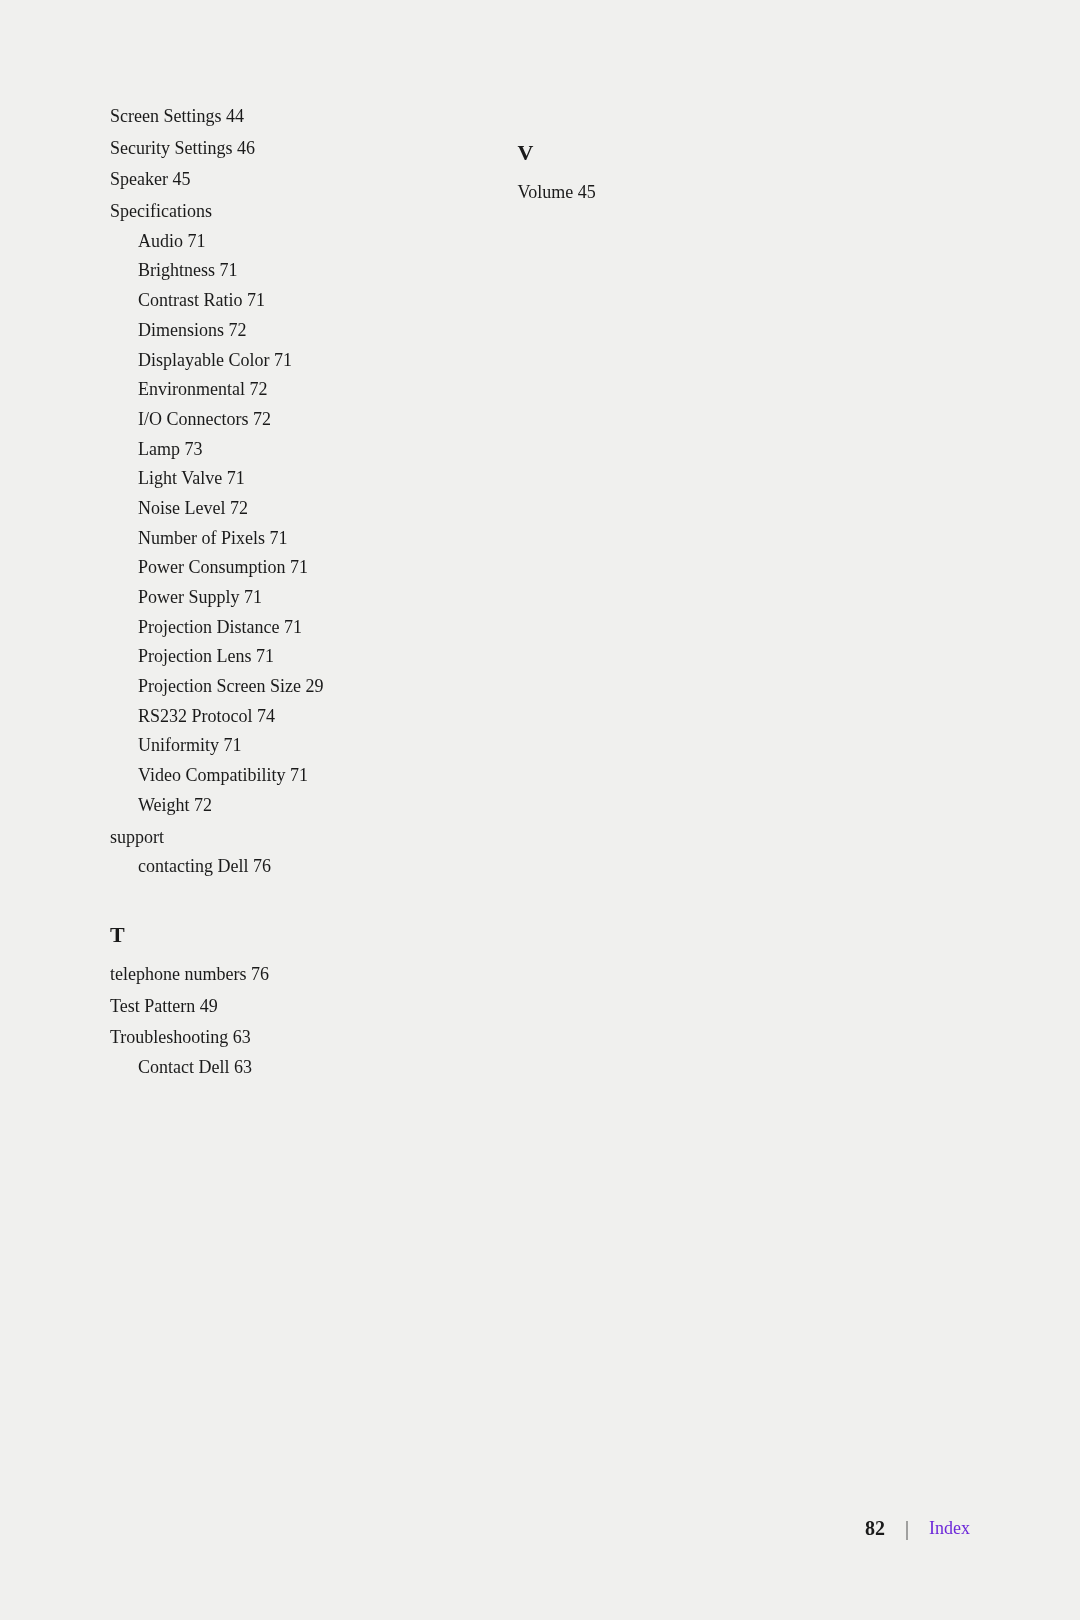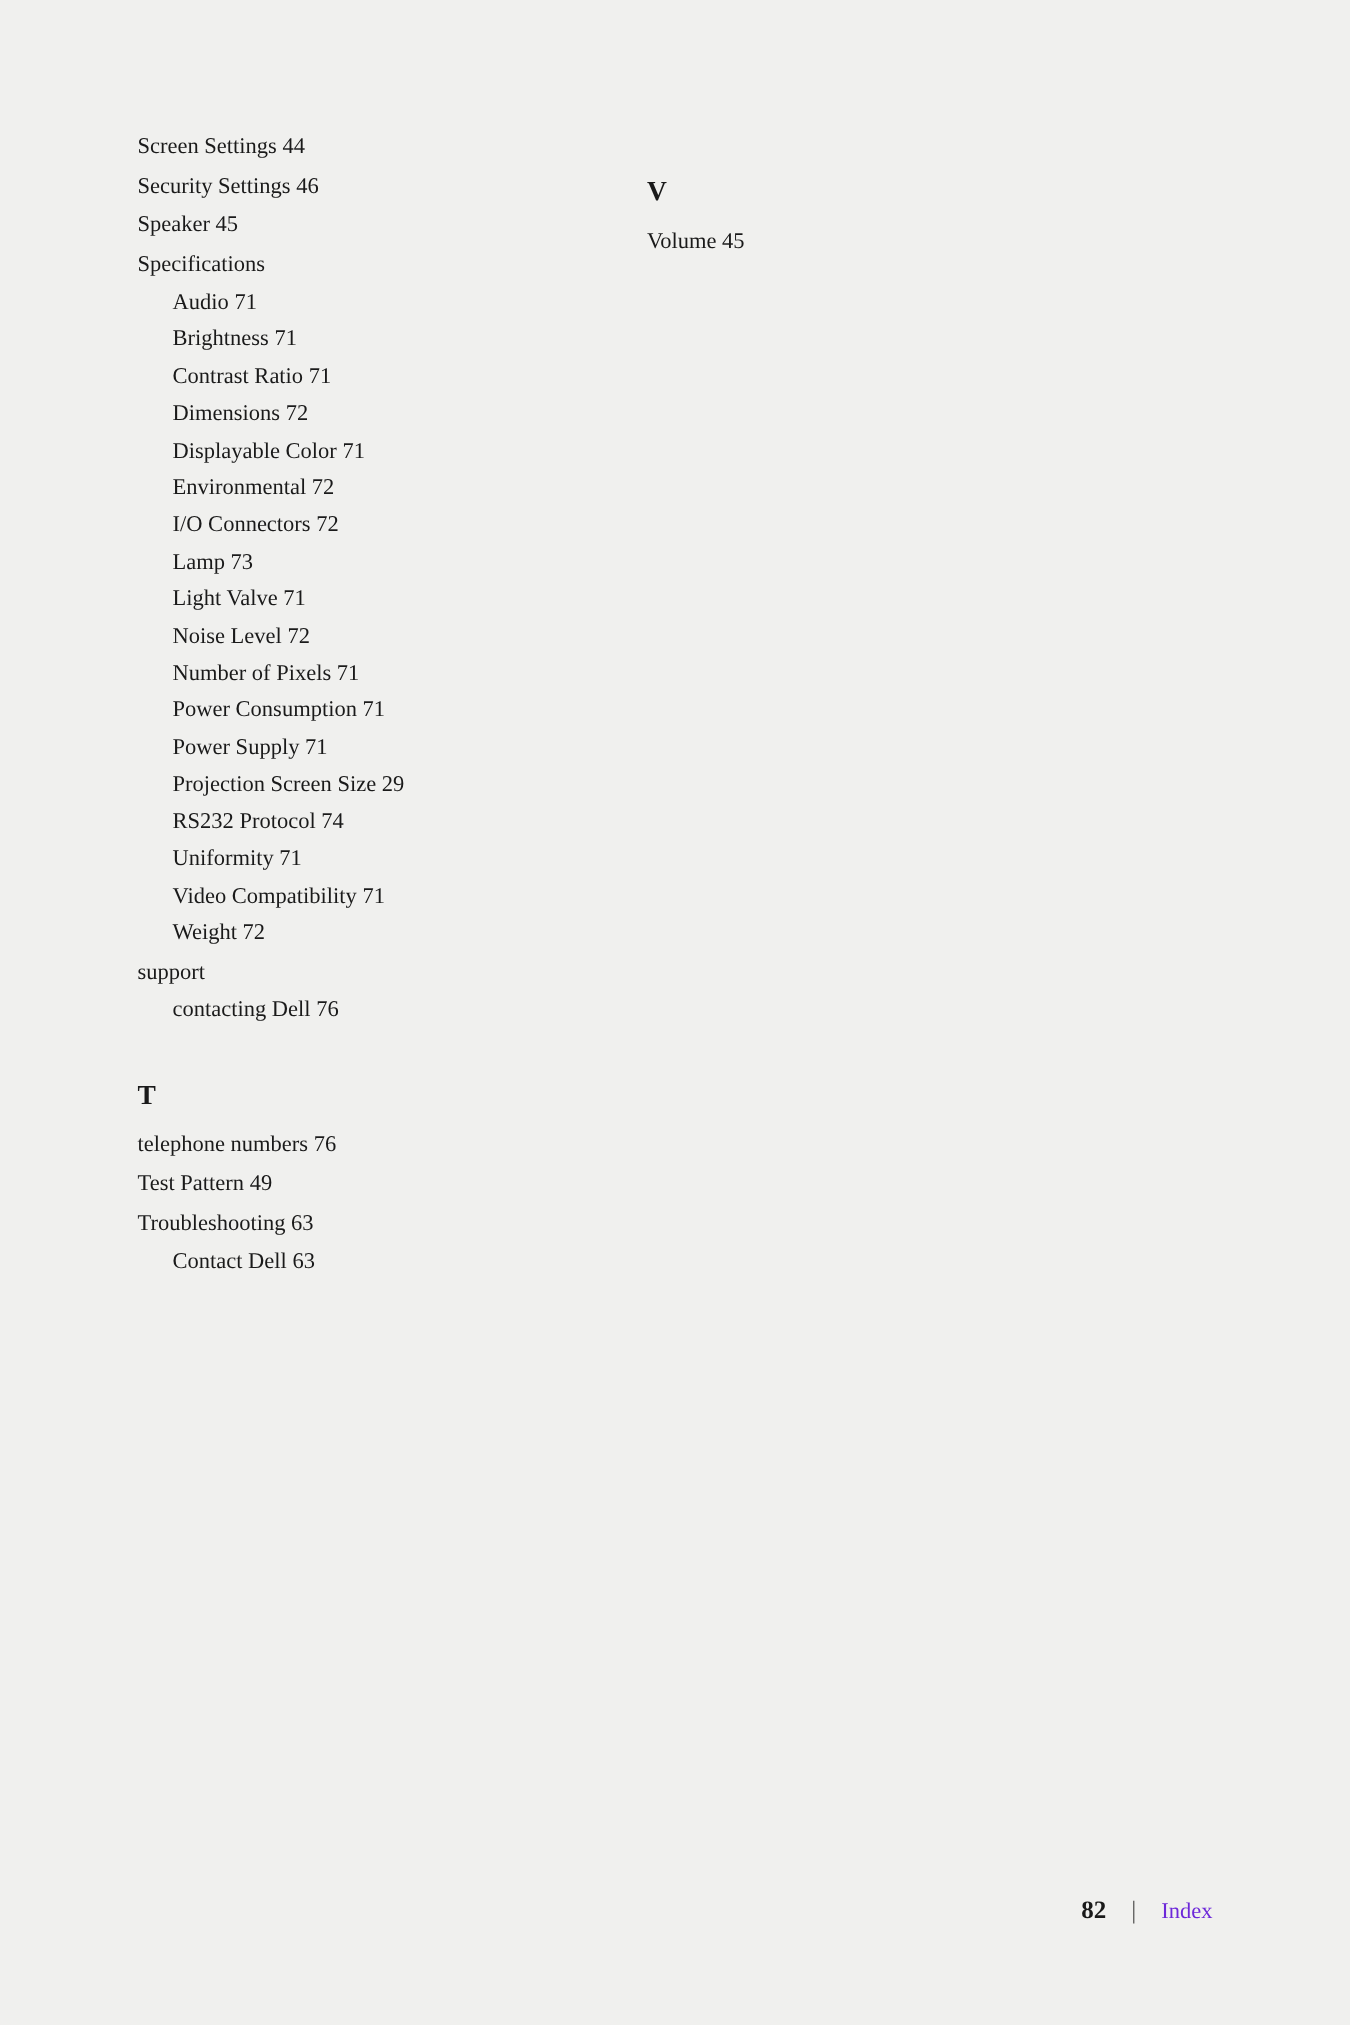--- a/index.html
+++ b/index.html
@@ -145,20 +145,26 @@
       <div class="index-entry sub-entry">
         <span>Number of Pixels 71</span>
       </div>
       <div class="index-entry sub-entry">
         <span>Power Consumption 71</span>
       </div>
       <div class="index-entry sub-entry">
         <span>Power Supply 71</span>
       </div>
       <div class="index-entry sub-entry">
+        <span>Projection Distance 71</span>
+      </div>
+      <div class="index-entry sub-entry">
+        <span>Projection Lens 71</span>
+      </div>
+      <div class="index-entry sub-entry">
         <span>Projection Screen Size 29</span>
       </div>
       <div class="index-entry sub-entry">
         <span>RS232 Protocol 74</span>
       </div>
       <div class="index-entry sub-entry">
         <span>Uniformity 71</span>
       </div>
       <div class="index-entry sub-entry">
         <span>Video Compatibility 71</span>

